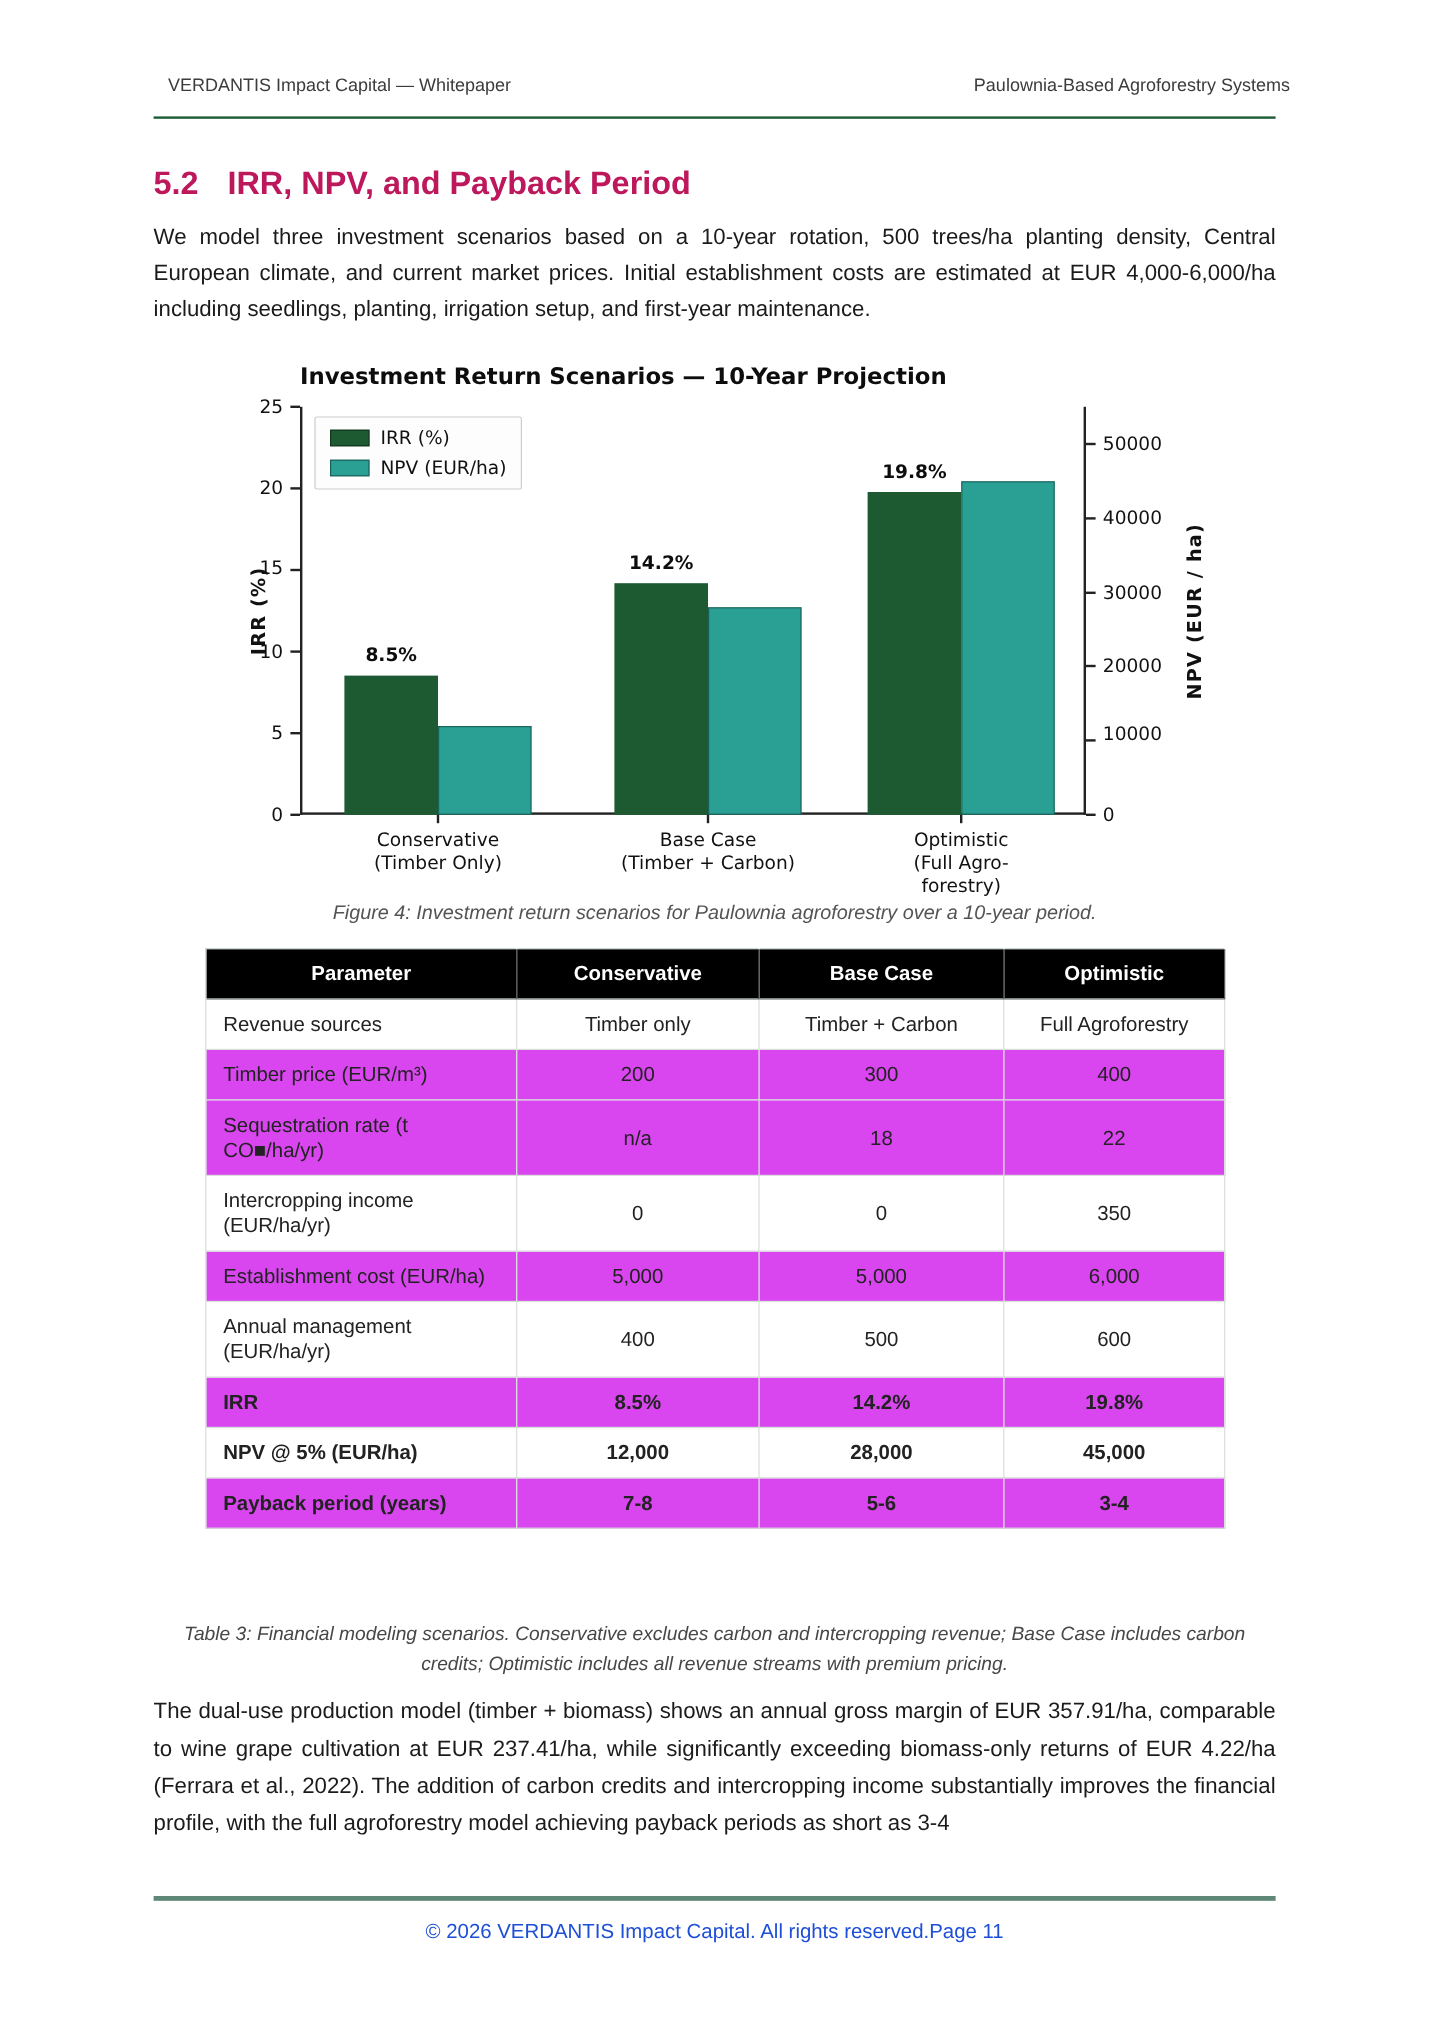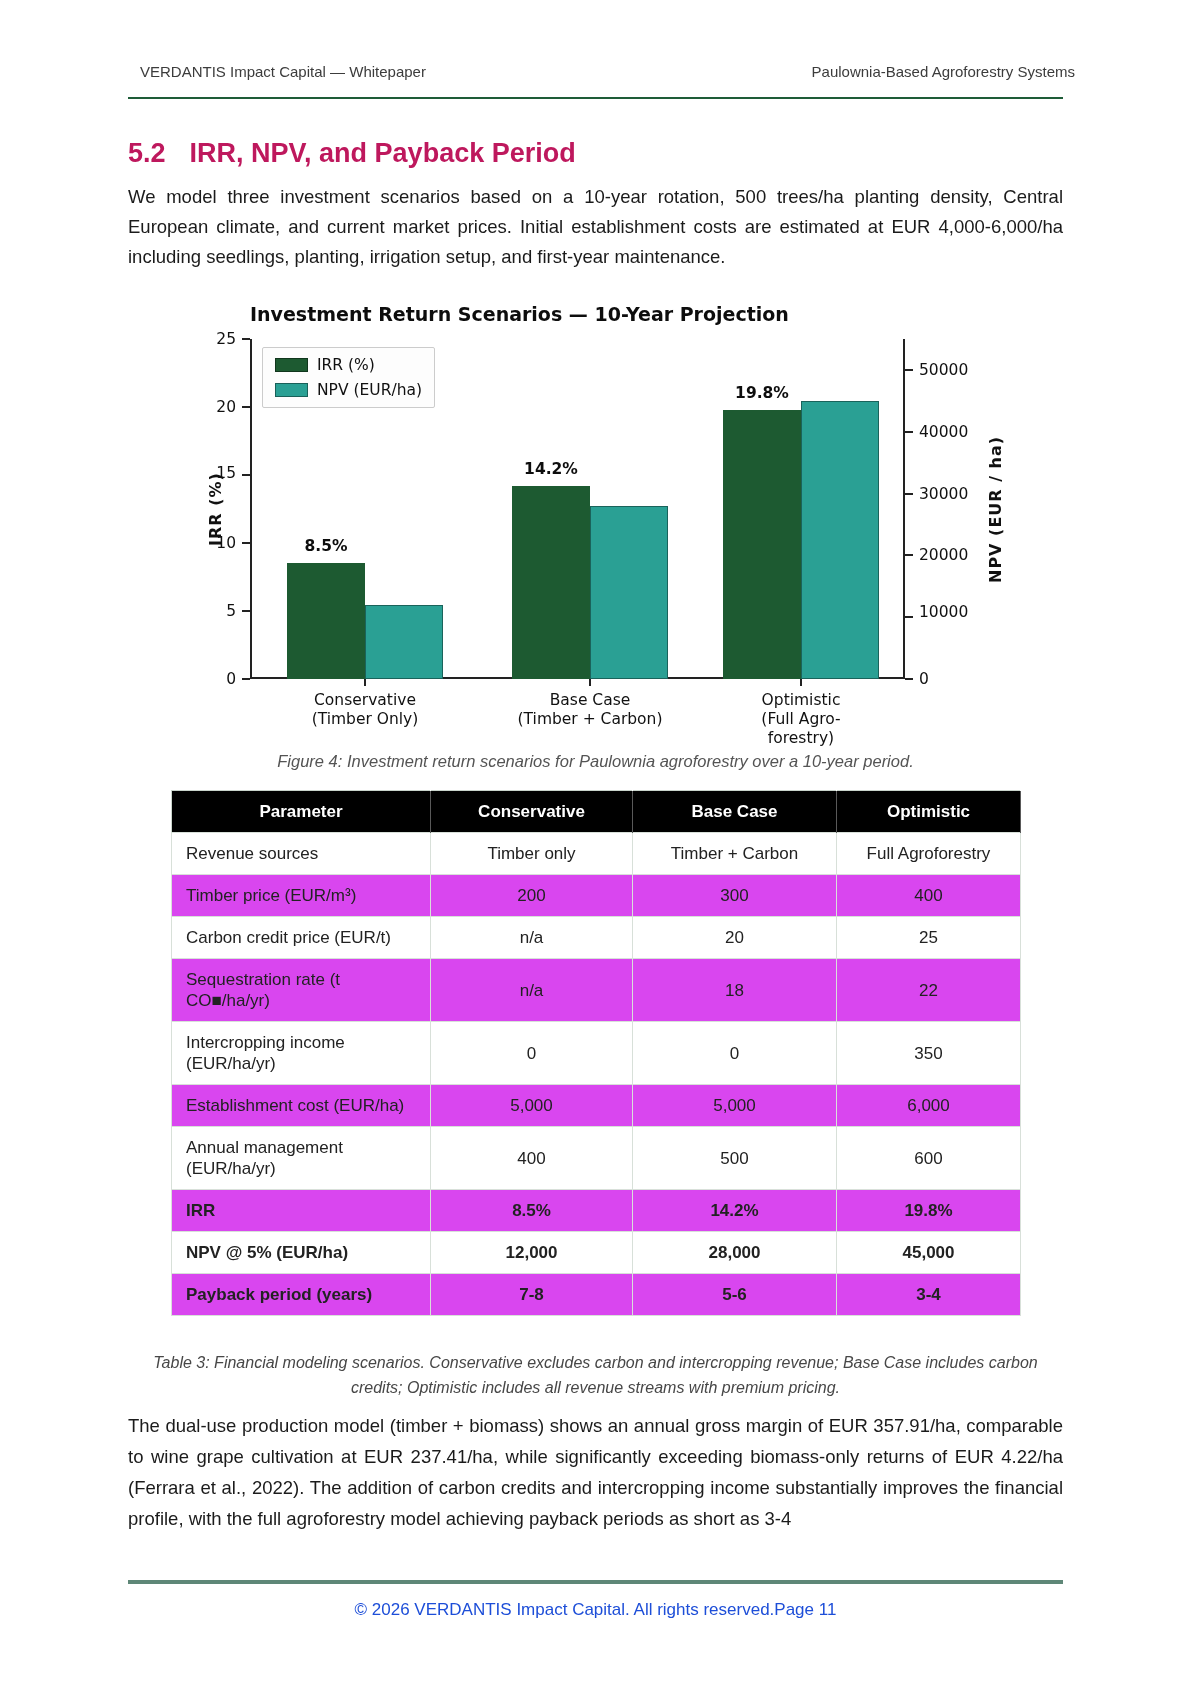--- a/index.html
+++ b/index.html
@@ -211,26 +211,20 @@
           <td>Timber only</td>
           <td>Timber + Carbon</td>
           <td>Full Agroforestry</td>
         </tr>
         <tr class="alt ">
           <td class="lbl">Timber price (EUR/m³)</td>
           <td>200</td>
           <td>300</td>
           <td>400</td>
         </tr>
-        <tr class="">
-          <td class="lbl">Carbon credit price (EUR/t)</td>
-          <td>n/a</td>
-          <td>20</td>
-          <td>25</td>
-        </tr>
         <tr class="alt ">
           <td class="lbl">Sequestration rate (t CO■/ha/yr)</td>
           <td>n/a</td>
           <td>18</td>
           <td>22</td>
         </tr>
         <tr class="">
           <td class="lbl">Intercropping income (EUR/ha/yr)</td>
           <td>0</td>
           <td>0</td>

